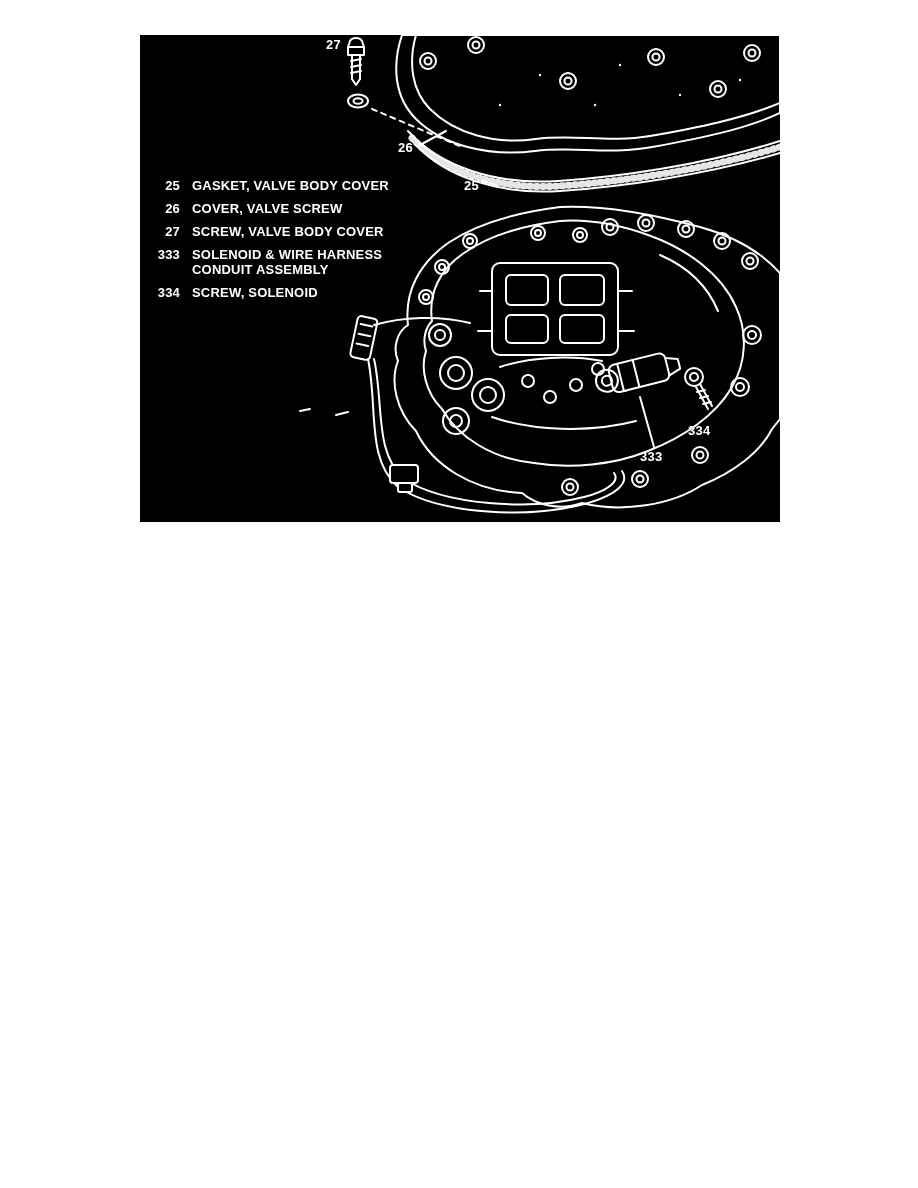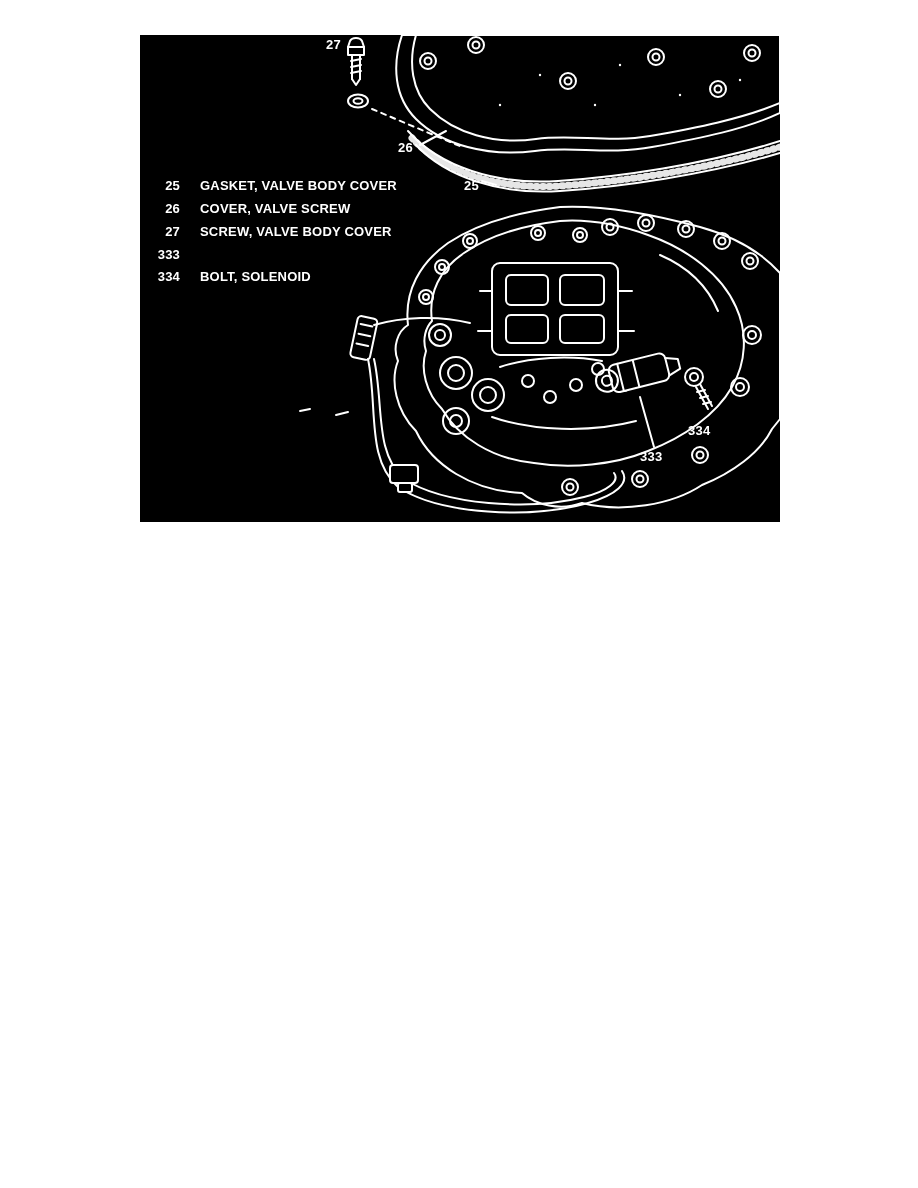--- a/index.html
+++ b/index.html
@@ -33,21 +33,21 @@
     font-size:13px;
     font-weight:bold;
     letter-spacing:.2px;
   }
   .legend-num{
     width:32px;
     text-align:right;
     flex:0 0 32px;
   }
   .legend-label{
-    margin-left:20px;
+    margin-left:12px;
     width:198px;
     line-height:1.22;
   }
   .callout{
     position:absolute;
     color:#ffffff;
     font-size:13px;
     font-weight:bold;
     letter-spacing:.3px;
   }
@@ -241,24 +241,25 @@
       <div class="legend-row">
         <span class="legend-num">26</span>
         <span class="legend-label">COVER, VALVE SCREW</span>
       </div>
       <div class="legend-row">
         <span class="legend-num">27</span>
         <span class="legend-label">SCREW, VALVE BODY COVER</span>
       </div>
       <div class="legend-row">
         <span class="legend-num">333</span>
+        <span class="legend-label">SOLENOID &amp; WIRE HARNESS CONDUIT ASSEMBLY</span>
       </div>
       <div class="legend-row">
         <span class="legend-num">334</span>
-        <span class="legend-label">BOLT, SOLENOID</span>
+        <span class="legend-label">SCREW, SOLENOID</span>
       </div>
     </div>
 
     <span class="callout" id="co-27">27</span>
     <span class="callout" id="co-26">26</span>
     <span class="callout" id="co-25">25</span>
     <span class="callout" id="co-334">334</span>
     <span class="callout" id="co-333">333</span>
 
   </div>

